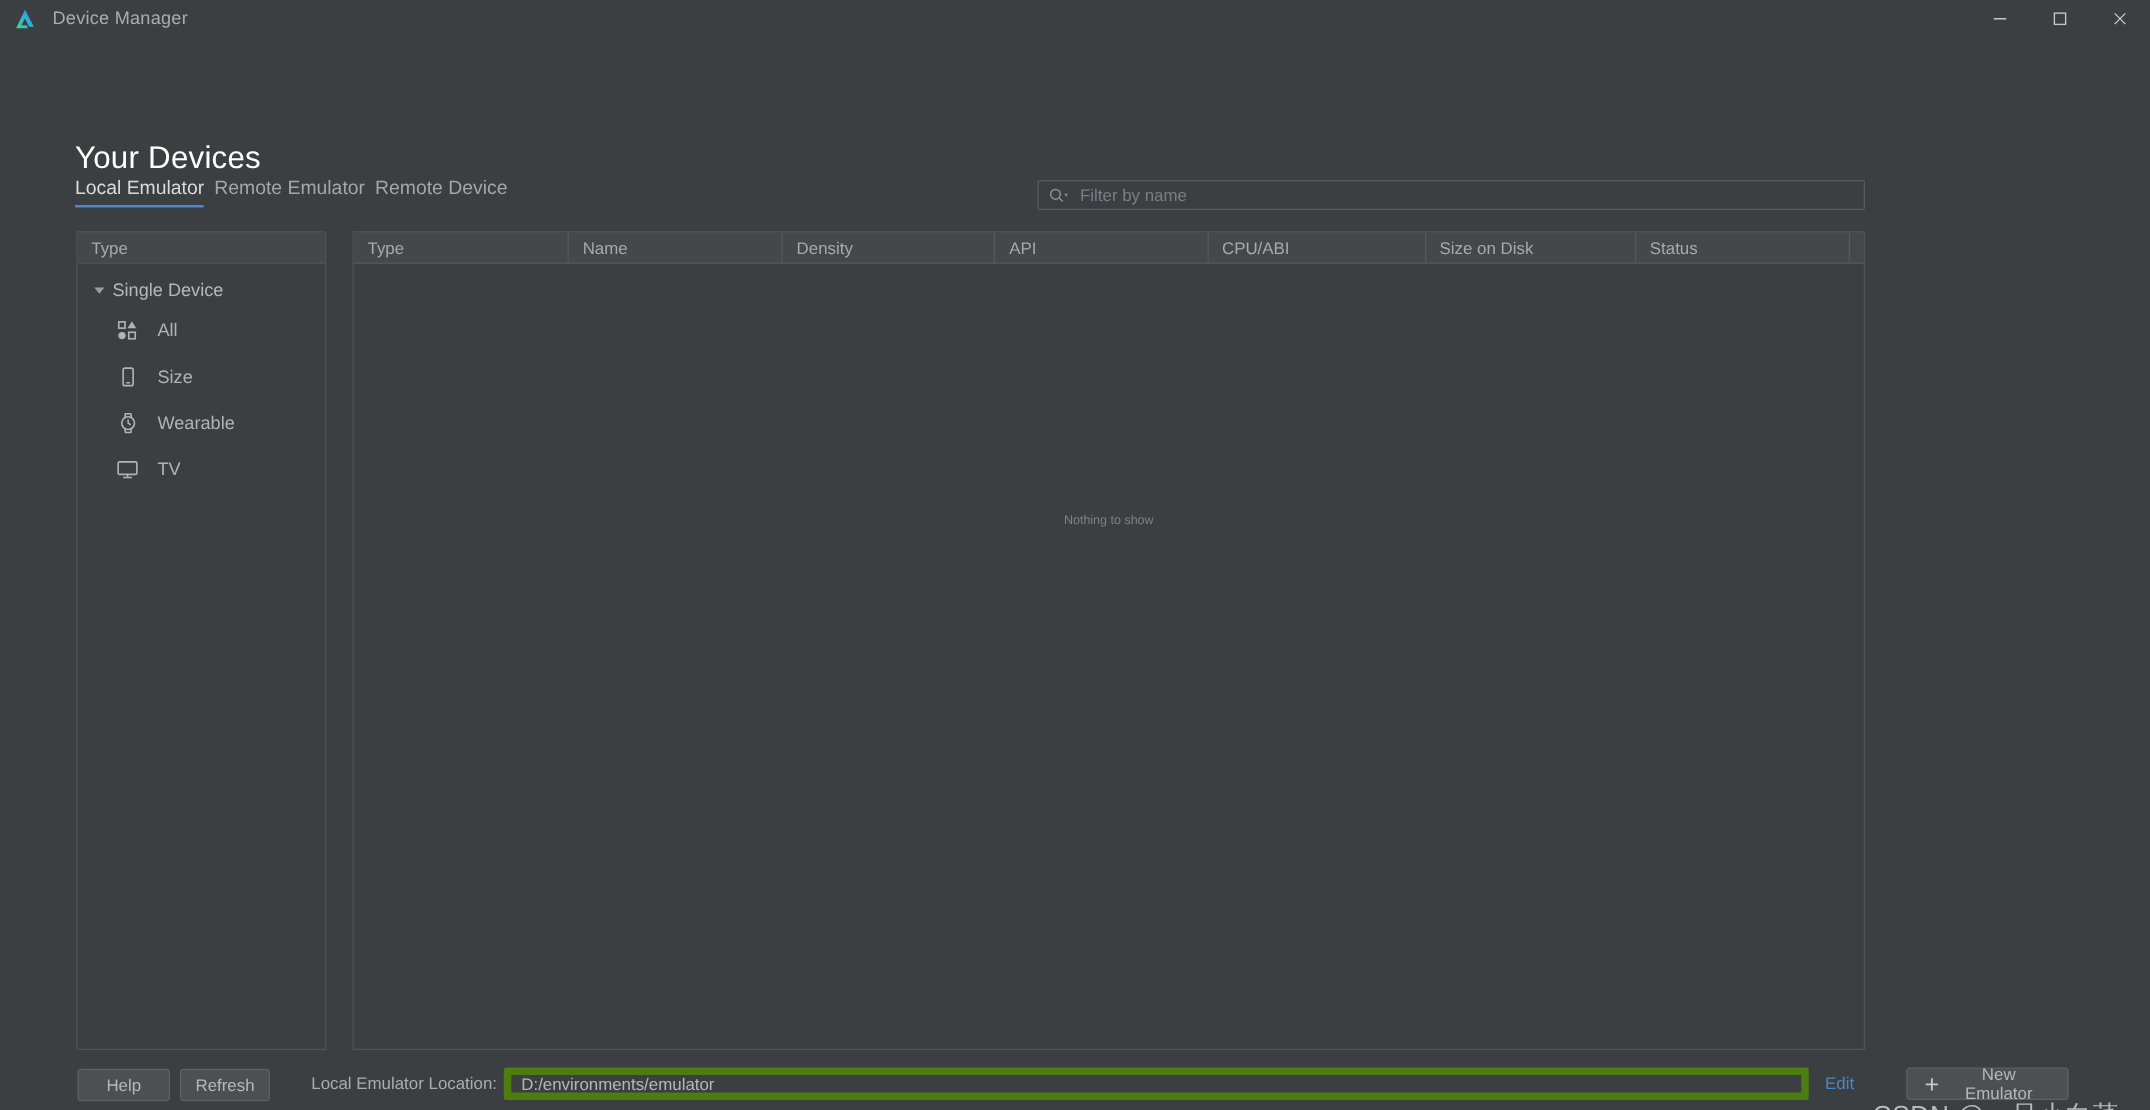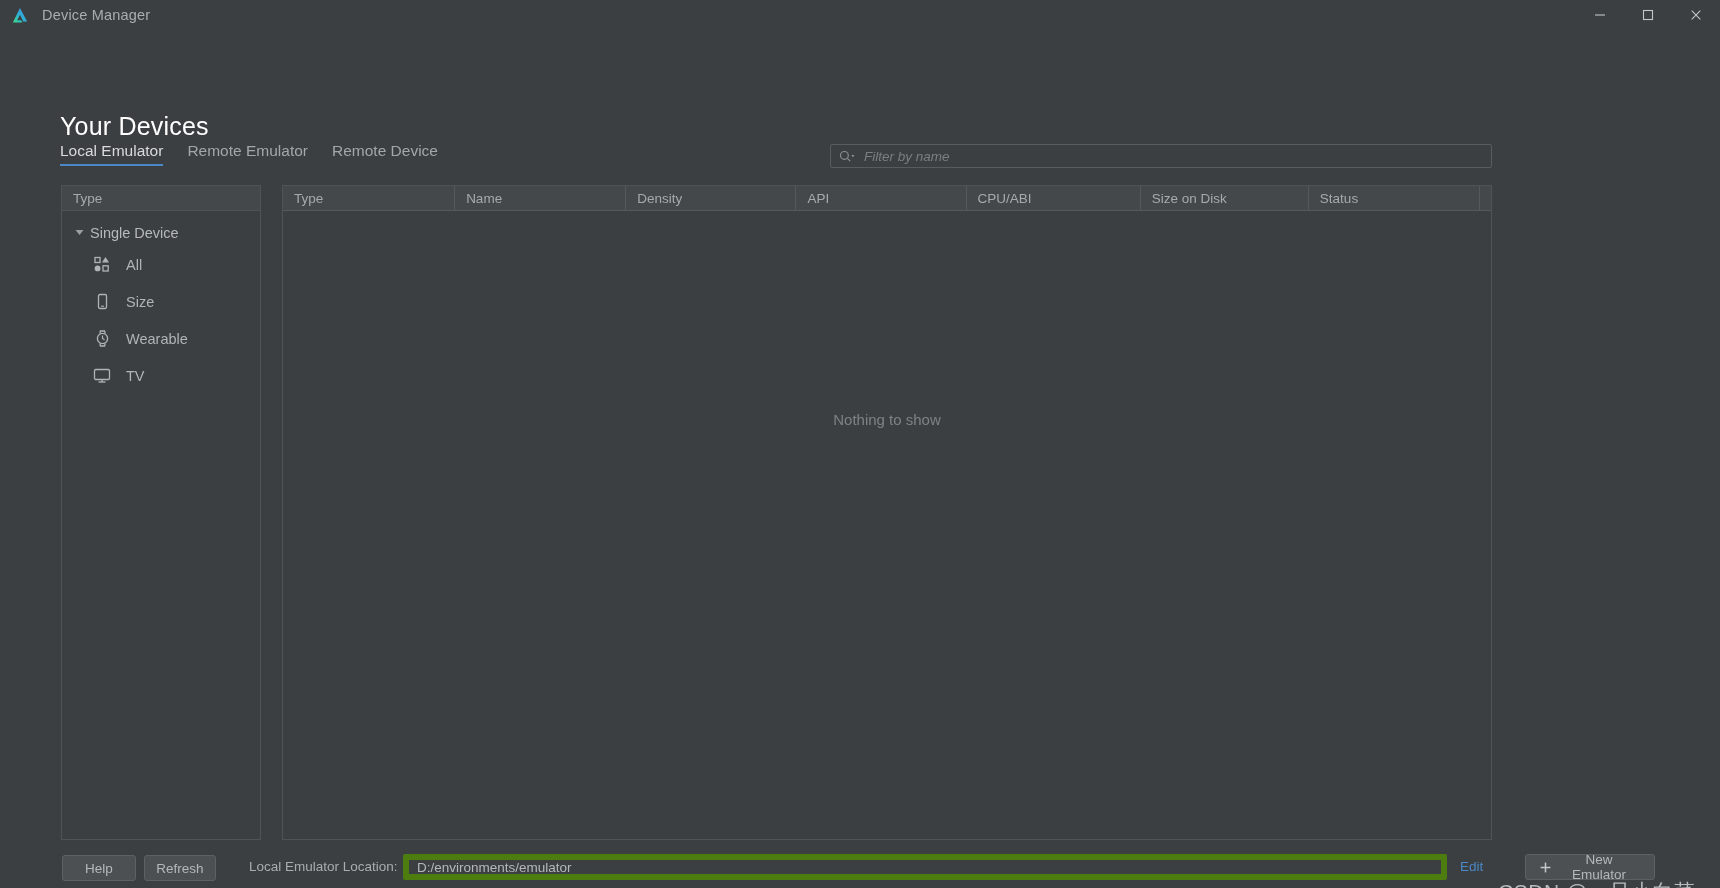--- a/index.html
+++ b/index.html
@@ -49,21 +49,21 @@
     font-weight: 400;
     letter-spacing: .2px;
     margin-top: 44px;
   }
 
   
   .tabs {
     position: absolute;
     left: 60px; top: 112px;
     display: flex; align-items: flex-end;
-    gap: 24px;
+    gap: 8px;
   }
   .tab {
     font-size: 15.5px;
     color: #a3a7aa;
     padding-bottom: 4px;
     border-bottom: 2px solid transparent;
     cursor: default;
   }
   .tab.active {
     color: #d8dade;
@@ -73,21 +73,20 @@
   
   .filter-wrap {
     position: absolute;
     right: 228px; top: 114px;
     width: 662px; height: 24px;
     background: #3c3f41;
     border: 1px solid #585c5f;
     border-radius: 2px;
     display: flex; align-items: center;
     padding: 0 8px;
-    font-style: italic;
   }
   .filter-icon { display:flex; align-items:center; margin-right: 9px; }
   .filter-placeholder {
     color: #7b7f83;
     font-size: 13.5px;
   }
 
   
   .sidebar {
     position: absolute;
@@ -165,21 +164,21 @@
   .tbody {
     position: relative;
     height: calc(100% - 26px);
   }
   .empty-msg {
     position: absolute;
     left: 0; right: 0;
     top: 200px;
     text-align: center;
     color: #7e8286;
-    font-size: 15px;
+    font-size: 10px;
   }
 
   
   .bottom {
     position: absolute;
     left: 0; right: 0;
     top: 820px;
     height: 38px;
   }
   .btn {

